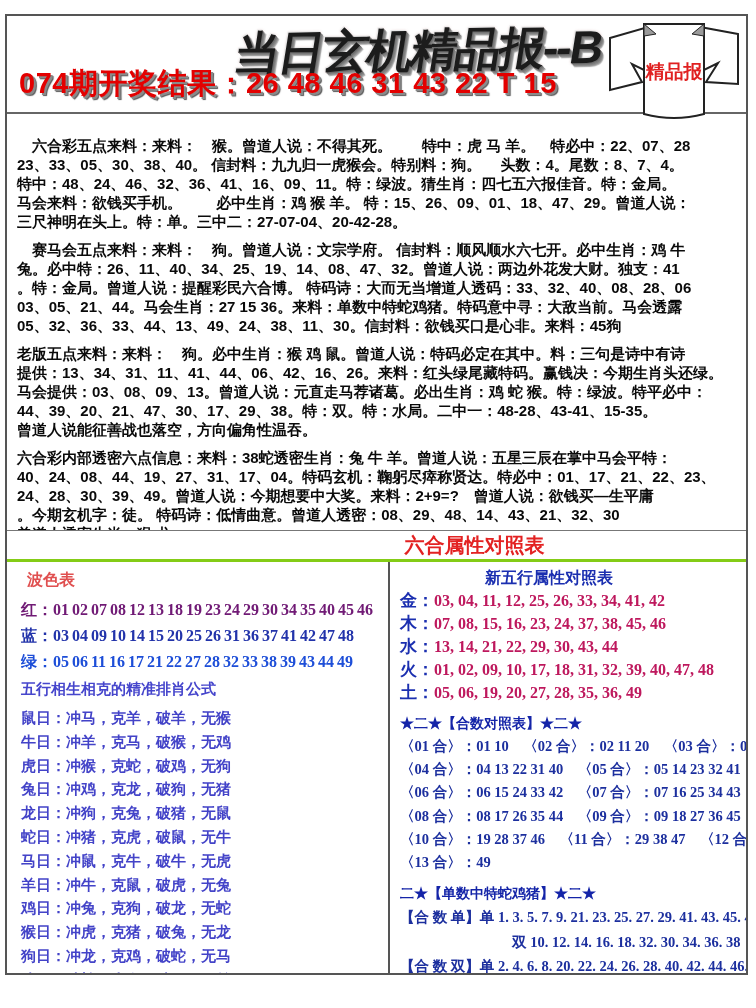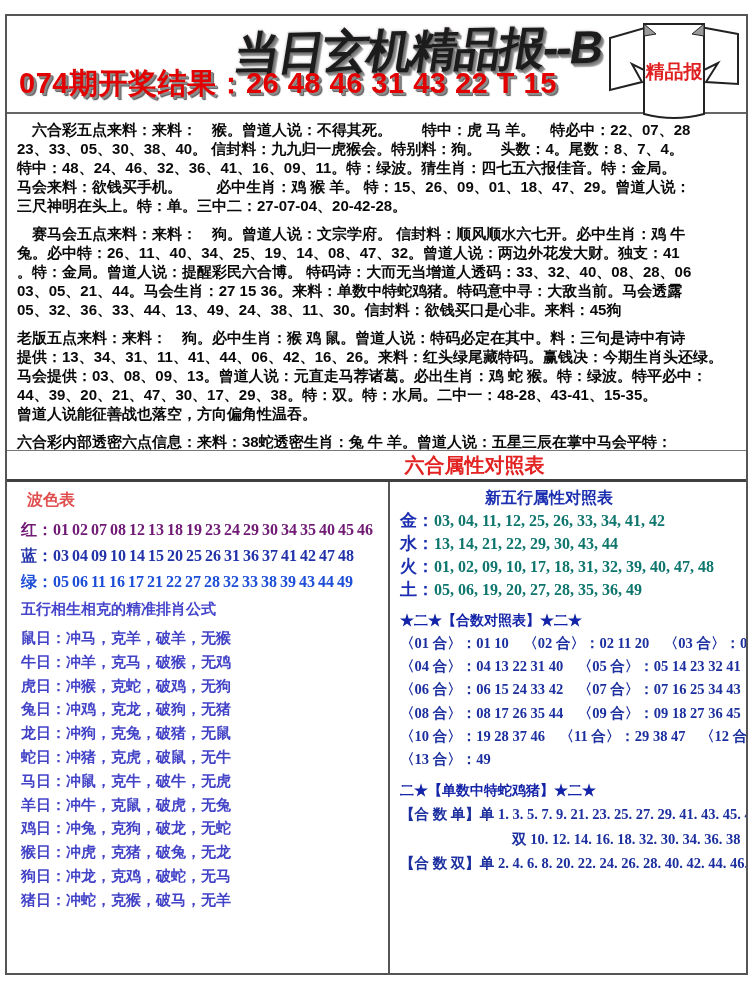--- a/index.html
+++ b/index.html
@@ -7,41 +7,41 @@
   .frame{position:absolute;left:5px;top:14px;width:743px;height:961px;border:2px solid #555;box-sizing:border-box;display:flex;flex-direction:column;background:#fff;}
   
   .header{height:96px;border-bottom:2px solid #666;position:relative;flex:none;}
   .main-title{position:absolute;left:228px;top:4px;font-size:46px;font-weight:900;color:#1c1c1c;letter-spacing:-2px;transform:skewX(-10deg) rotate(-1deg);white-space:nowrap;
     text-shadow:1px 1px 0 #6d6d6d,2px 2px 0 #7e7e7e,3px 3px 0 #8f8f8f,4px 4px 1px #a9a9a9,-1px -1px 0 #e8e8e8,0 0 3px rgba(150,60,60,.35);}
   .result-line{position:absolute;left:12px;top:48px;font-size:29px;font-weight:900;color:#e30000;white-space:nowrap;letter-spacing:0.5px;
     text-shadow:2px 2px 0 #8a8a8a,3px 3px 1px #5a5a5a;}
   .ribbon{position:absolute;right:4px;top:2px;width:136px;height:104px;}
   .ribbon text{font-weight:bold;fill:#e02020;font-family:"Liberation Sans",sans-serif;}
   
-  .body-text{height:337px;border-bottom:1px solid #777;padding:6px 6px 0 10px;box-sizing:border-box;overflow:hidden;flex:none;}
+  .body-text{height:417px;border-bottom:1px solid #777;padding:22px 6px 0 10px;box-sizing:border-box;overflow:hidden;flex:none;}
   .para{font-size:15px;line-height:19px;font-weight:bold;color:#0a0a0a;margin:0 0 9px 0;white-space:pre-wrap;}
   
-  .band{height:28px;border-bottom:3px solid #404040;display:flex;align-items:center;flex:none;box-sizing:content-box;}
+  .band{height:28px;border-bottom:3px solid #84cc16;display:flex;align-items:center;flex:none;box-sizing:content-box;}
   .band-inner{width:100%;text-align:center;font-size:20px;font-weight:bold;color:#e32222;position:relative;left:98px;}
   
   .columns{flex:1;display:flex;min-height:0;}
   .col-left{width:383px;flex:none;border-right:2px solid #555;box-sizing:border-box;padding:8px 4px 0 14px;overflow:hidden;}
   .col-right{flex:1;padding:5px 2px 8px 10px;overflow:hidden;}
   .wave-title{color:#e05050;font-size:16px;font-weight:bold;margin:0 0 6px 6px;}
   .wave-row{font-family:"Liberation Serif",serif;font-size:16px;font-weight:bold;line-height:26px;white-space:nowrap;word-spacing:-1px;}
   .wave-row .lbl{font-family:"Liberation Sans",sans-serif;font-size:16px;}
   .wave-red,.wave-red .lbl{color:#701a75;}
   .wave-blue,.wave-blue .lbl{color:#2233aa;}
   .wave-green,.wave-green .lbl{color:#1d4ed8;}
   .formula-title{color:#4646cc;font-size:15px;font-weight:bold;margin:5px 0 7px 0;}
   .zrow{color:#4343c8;font-size:15px;font-weight:bold;line-height:23.8px;white-space:nowrap;}
   .nwx-title{text-align:center;margin-right:46px;color:#1b2fb0;font-size:16px;font-weight:bold;line-height:22px;}
   .elem-row{font-size:16px;line-height:23px;white-space:nowrap;}
   .elem-row .lbl{color:#1b2fb0;font-weight:bold;font-size:17px;}
-  .elem-row .nums{color:#0f766e;font-family:"Liberation Serif",serif;font-weight:bold;}
+  .elem-row .nums{color:#be185d;font-family:"Liberation Serif",serif;font-weight:bold;}
   .sub-head{color:#1424a8;font-size:14px;font-weight:bold;line-height:24px;margin-top:7px;white-space:nowrap;}
   .hs-row{color:#1c2f9e;font-size:14.5px;font-weight:bold;line-height:23.2px;white-space:nowrap;font-family:"Liberation Serif",serif;}
   .ds-row{color:#1c2f9e;font-size:14.5px;font-weight:bold;line-height:24.5px;white-space:nowrap;font-family:"Liberation Serif",serif;}
   .ds-indent{padding-left:112px;}
 </style>
 </head>
 <body>
 
 <div class="frame">
 
@@ -112,20 +112,23 @@
       <div class="zrow">狗日：冲龙，克鸡，破蛇，无马</div>
       <div class="zrow">猪日：冲蛇，克猴，破马，无羊</div>
     </div>
 
     <div class="col-right">
       <div class="nwx-title">新五行属性对照表</div>
       <div class="elem-row">
         <span class="lbl">金：</span><span class="nums">03, 04, 11, 12, 25, 26, 33, 34, 41, 42</span>
       </div>
       <div class="elem-row">
+        <span class="lbl">木：</span><span class="nums">07, 08, 15, 16, 23, 24, 37, 38, 45, 46</span>
+      </div>
+      <div class="elem-row">
         <span class="lbl">水：</span><span class="nums">13, 14, 21, 22, 29, 30, 43, 44</span>
       </div>
       <div class="elem-row">
         <span class="lbl">火：</span><span class="nums">01, 02, 09, 10, 17, 18, 31, 32, 39, 40, 47, 48</span>
       </div>
       <div class="elem-row">
         <span class="lbl">土：</span><span class="nums">05, 06, 19, 20, 27, 28, 35, 36, 49</span>
       </div>
 
       <div class="sub-head">★二★【合数对照表】★二★</div>

